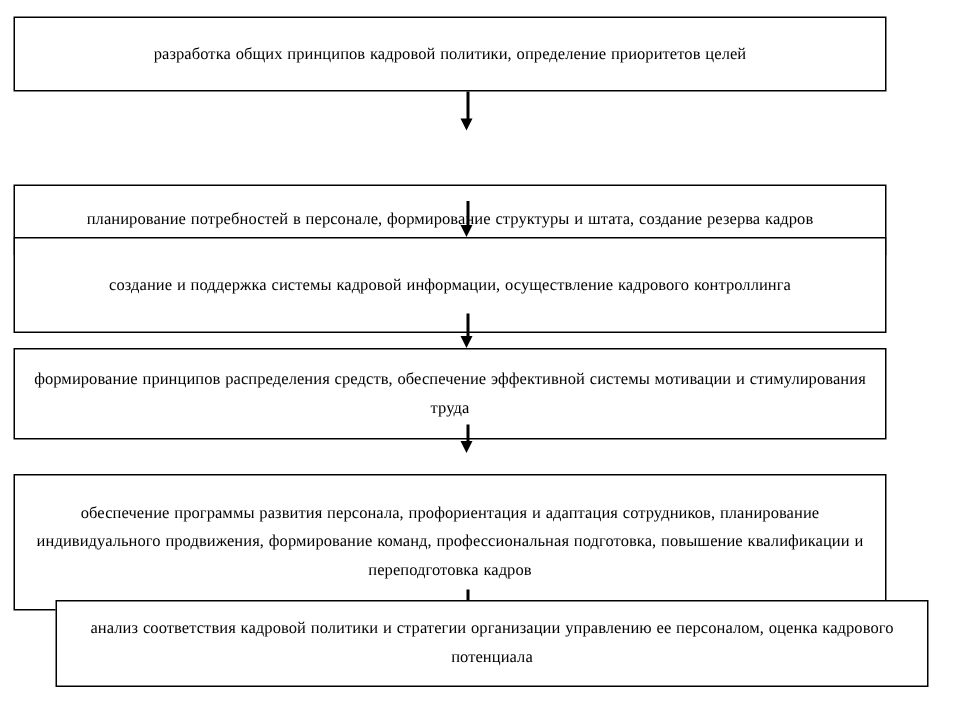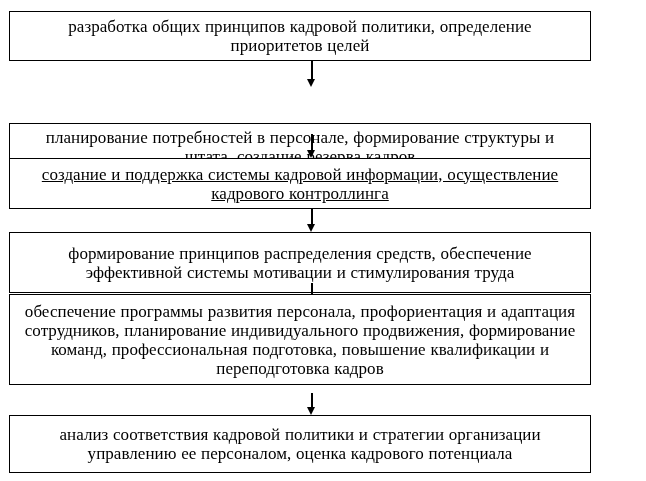--- a/index.html
+++ b/index.html
@@ -31,33 +31,33 @@
     background: #ffffff;
     display: flex;
     align-items: center;
     justify-content: center;
     padding: 0 10px;
   }
   .node-text {
     display: block;
     width: 100%;
     text-align: center;
-    font-size: 17px;
+    font-size: 11px;
     line-height: 19px;
     letter-spacing: 0.05px;
     word-spacing: 0.4px;
     color: #000000;
   }
   
   .node-0 { top: 11px;  height: 50px; }
   .node-1 { top: 87px;  height: 47px; margin-top: 36px; }
-  .node-2 { top: 158px; height: 51px; text-decoration: underline; }
+  .node-2 { top: 158px; height: 64px; }
   .node-3 { top: 232px; height: 61px; }
-  .node-4 { top: 294px; height: 91px; }
-  .node-5 { top: 415px; height: 58px; }
+  .node-4 { top: 316px; height: 91px; }
+  .node-5 { top: 400px; height: 58px; margin-left: 28px; }
 
   .connector {
     position: absolute;
     left: 307px;
     width: 9px;
   }
   .connector .shaft {
     position: absolute;
     left: 4px;
     top: 0;

